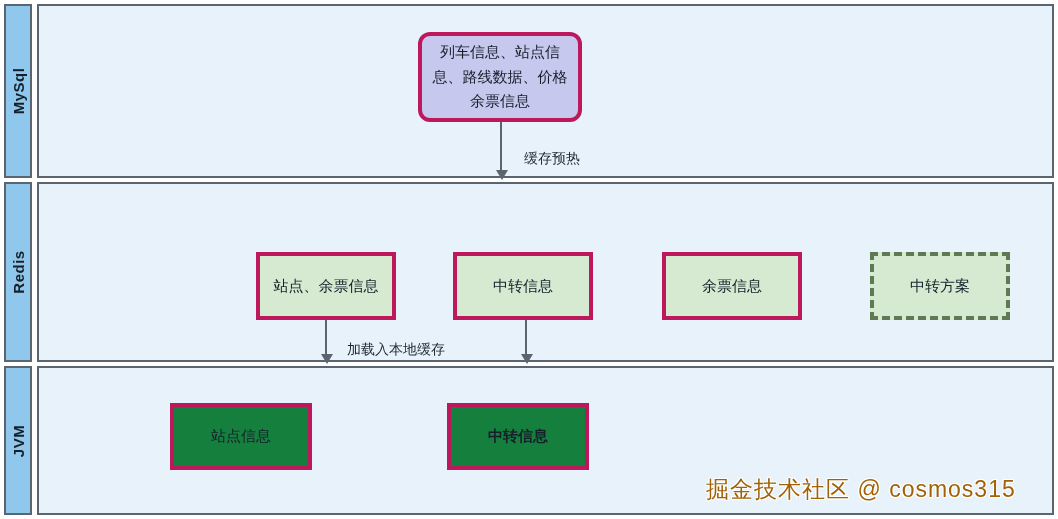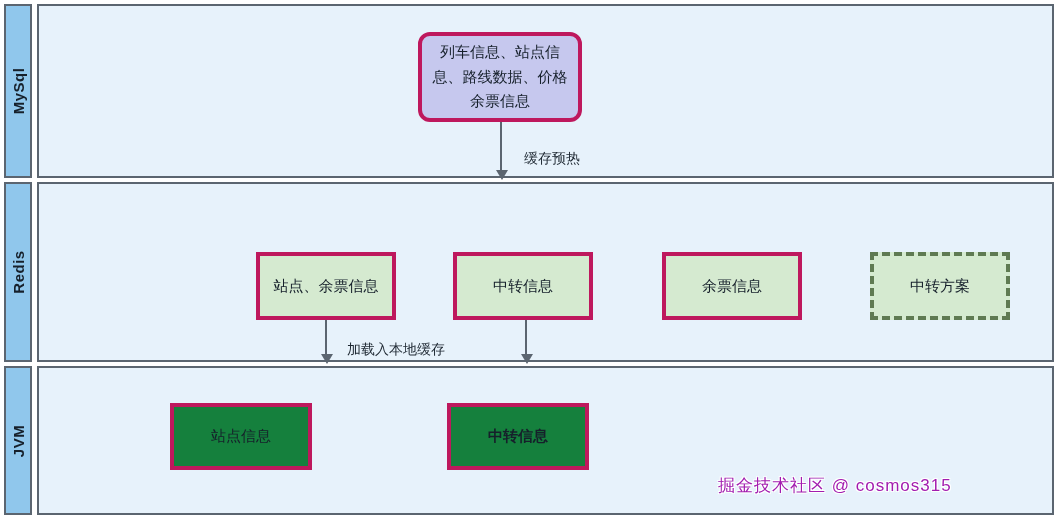--- a/index.html
+++ b/index.html
@@ -136,30 +136,29 @@
   }
   #label-warm  { left: 524px; top: 150px; }
   #label-local { left: 347px; top: 341px; text-align: right; }
   #label-hot   { left: 545px; top: 341px; }
 
   
   #watermark {
     position: absolute;
     left: 706px;
     top: 474px;
-    font-size: 17px;
-    color: #a21caf;
+    font-size: 23px;
+    color: #a16207;
     white-space: nowrap;
     letter-spacing: 1px;
     text-shadow:
       -1px -1px 0 #ffffff,
        1px -1px 0 #ffffff,
       -1px  1px 0 #ffffff,
        1px  1px 0 #ffffff;
-    margin-left: 12px;
   }
 </style>
 </head>
 <body>
 
 <div id="canvas">
 
   <div class="lane" id="lane-mysql">
     <div class="lane-label">
       <span>MySql</span>

